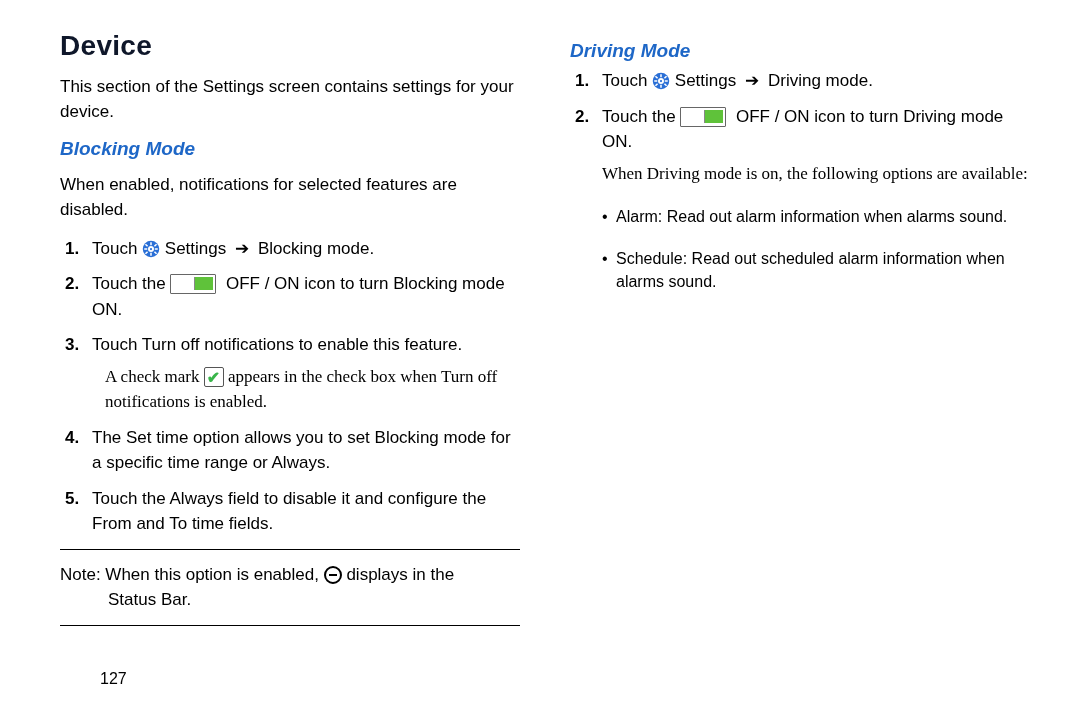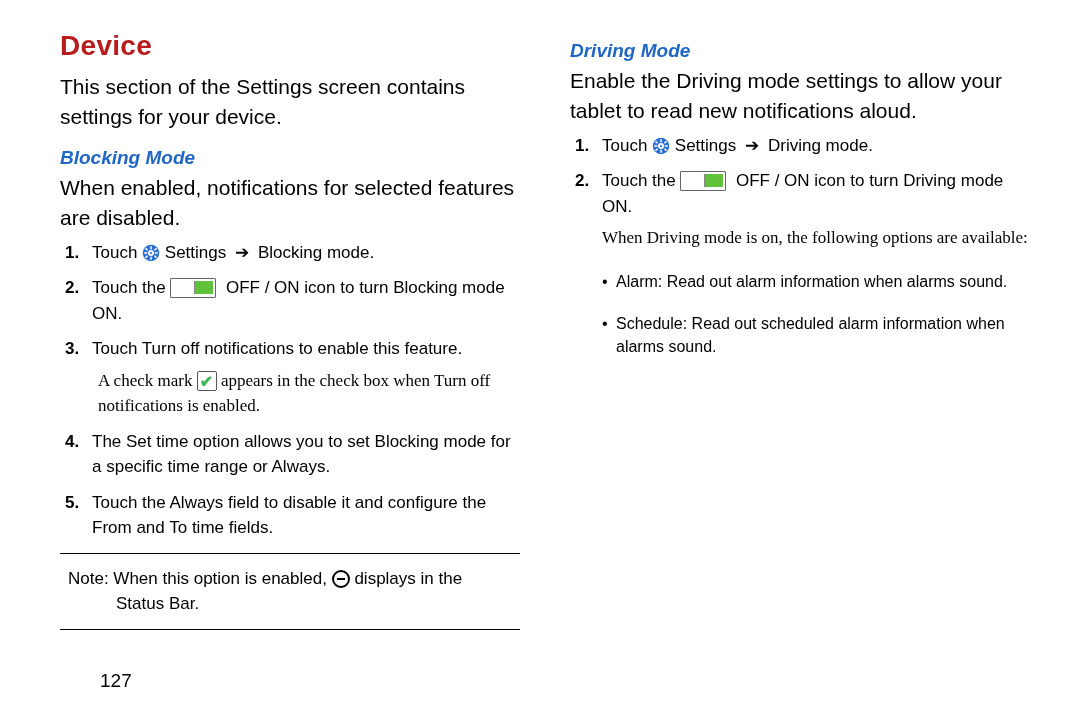--- a/index.html
+++ b/index.html
@@ -17,36 +17,36 @@
     padding: 30px 50px 20px 60px;
     gap: 50px;
   }
   .col {
     flex: 1;
     min-width: 0;
   }
   .h1 {
     font-family: Arial, Helvetica, sans-serif;
     font-weight: 900;
-    color: #b91c1c;
+    color: #0f172a;
     font-size: 28px;
     margin: 0 0 10px 0;
     letter-spacing: 0.3px;
   }
   .h2 {
     font-weight: 700;
     font-style: italic;
     color: #1e67c7;
     font-size: 19px;
     margin: 14px 0 4px 0;
   }
   p {
-    font-size: 21px;
+    font-size: 17px;
     line-height: 1.45;
-    margin: 4px 0;
+    margin: 13px 0;
   }
   ol.steps {
     list-style: none;
     padding-left: 0;
     margin: 6px 0;
     counter-reset: step;
   }
   ol.steps > li {
     counter-increment: step;
     font-size: 17px;
@@ -86,32 +86,32 @@
   }
   .b { font-weight: 400; }
   hr.rule {
     border: none;
     border-top: 1px solid #000;
     margin: 12px 0;
   }
   .note-block {
     font-size: 17px;
     line-height: 1.5;
-    margin: 8px 8px;
+    margin: 8px 0;
     padding-left: 0;
   }
   .note-block .hang {
     padding-left: 48px;
     display: block;
   }
   .pagenum {
     position: absolute;
     left: 100px;
     top: 670px;
-    font-size: 19px;
+    font-size: 16px;
   }
   
   .icon {
     display: inline-block;
     vertical-align: -3px;
   }
   .gear-icon {
     width: 18px; height: 18px;
     vertical-align: -4px;
   }
@@ -197,21 +197,21 @@
         </span>
         <span class="b">Settings</span><span class="arrow"> ➔ </span><span class="b">Blocking mode</span><span>.</span>
       </li>
       <li>
         <span>Touch the </span>
         <span class="icon toggle-icon"></span>
         <span>&nbsp;</span><span class="b">OFF / ON</span><span> icon to turn Blocking mode </span><span class="b">ON</span><span>.</span>
       </li>
       <li>
         <span>Touch </span><span class="b">Turn off notifications</span><span> to enable this feature.</span>
-        <div class="sub" style="margin-left:6px;">
+        <div class="sub" style="margin-left:13px;">
           <span>A check mark </span>
           <span class="icon check-icon"></span>
           <span> appears in the check box when Turn off notifications is enabled.</span>
         </div>
       </li>
       <li>
         <span>The </span><span class="b">Set time</span><span> option allows you to set Blocking mode for a specific time range or </span><span class="b">Always</span><span>.</span>
       </li>
       <li>
         <span>Touch the </span><span class="b">Always</span><span> field to disable it and configure the </span><span class="b">From</span><span> and </span><span class="b">To</span><span> time fields.</span>
@@ -223,21 +223,20 @@
       <span class="b">Note:</span><span> When this option is enabled, </span>
       <span class="icon minus-circle"></span>
       <span> displays in the </span>
       <span class="hang">Status Bar.</span>
     </div>
     <hr class="rule">
   </div>
 
   <div class="col">
     <div class="h2" style="margin-top:10px;">Driving Mode</div>
-    <p>Enable the Driving mode settings to allow your tablet to read new notifications aloud.</p>
 
     <ol class="steps">
       <li>
         <span>Touch </span>
         <span class="icon gear-icon">
           <svg width="18" height="18" viewBox="0 0 24 24">
               <circle cx="12" cy="12" r="11" fill="#2a6fd6"></circle>
               <path fill="#fff" d="M12 8a4 4 0 100 8 4 4 0 000-8zm0 2.5a1.5 1.5 0 110 3 1.5 1.5 0 010-3z"></path>
               <g fill="#fff">
                 <rect x="11" y="3" width="2" height="4"></rect>

